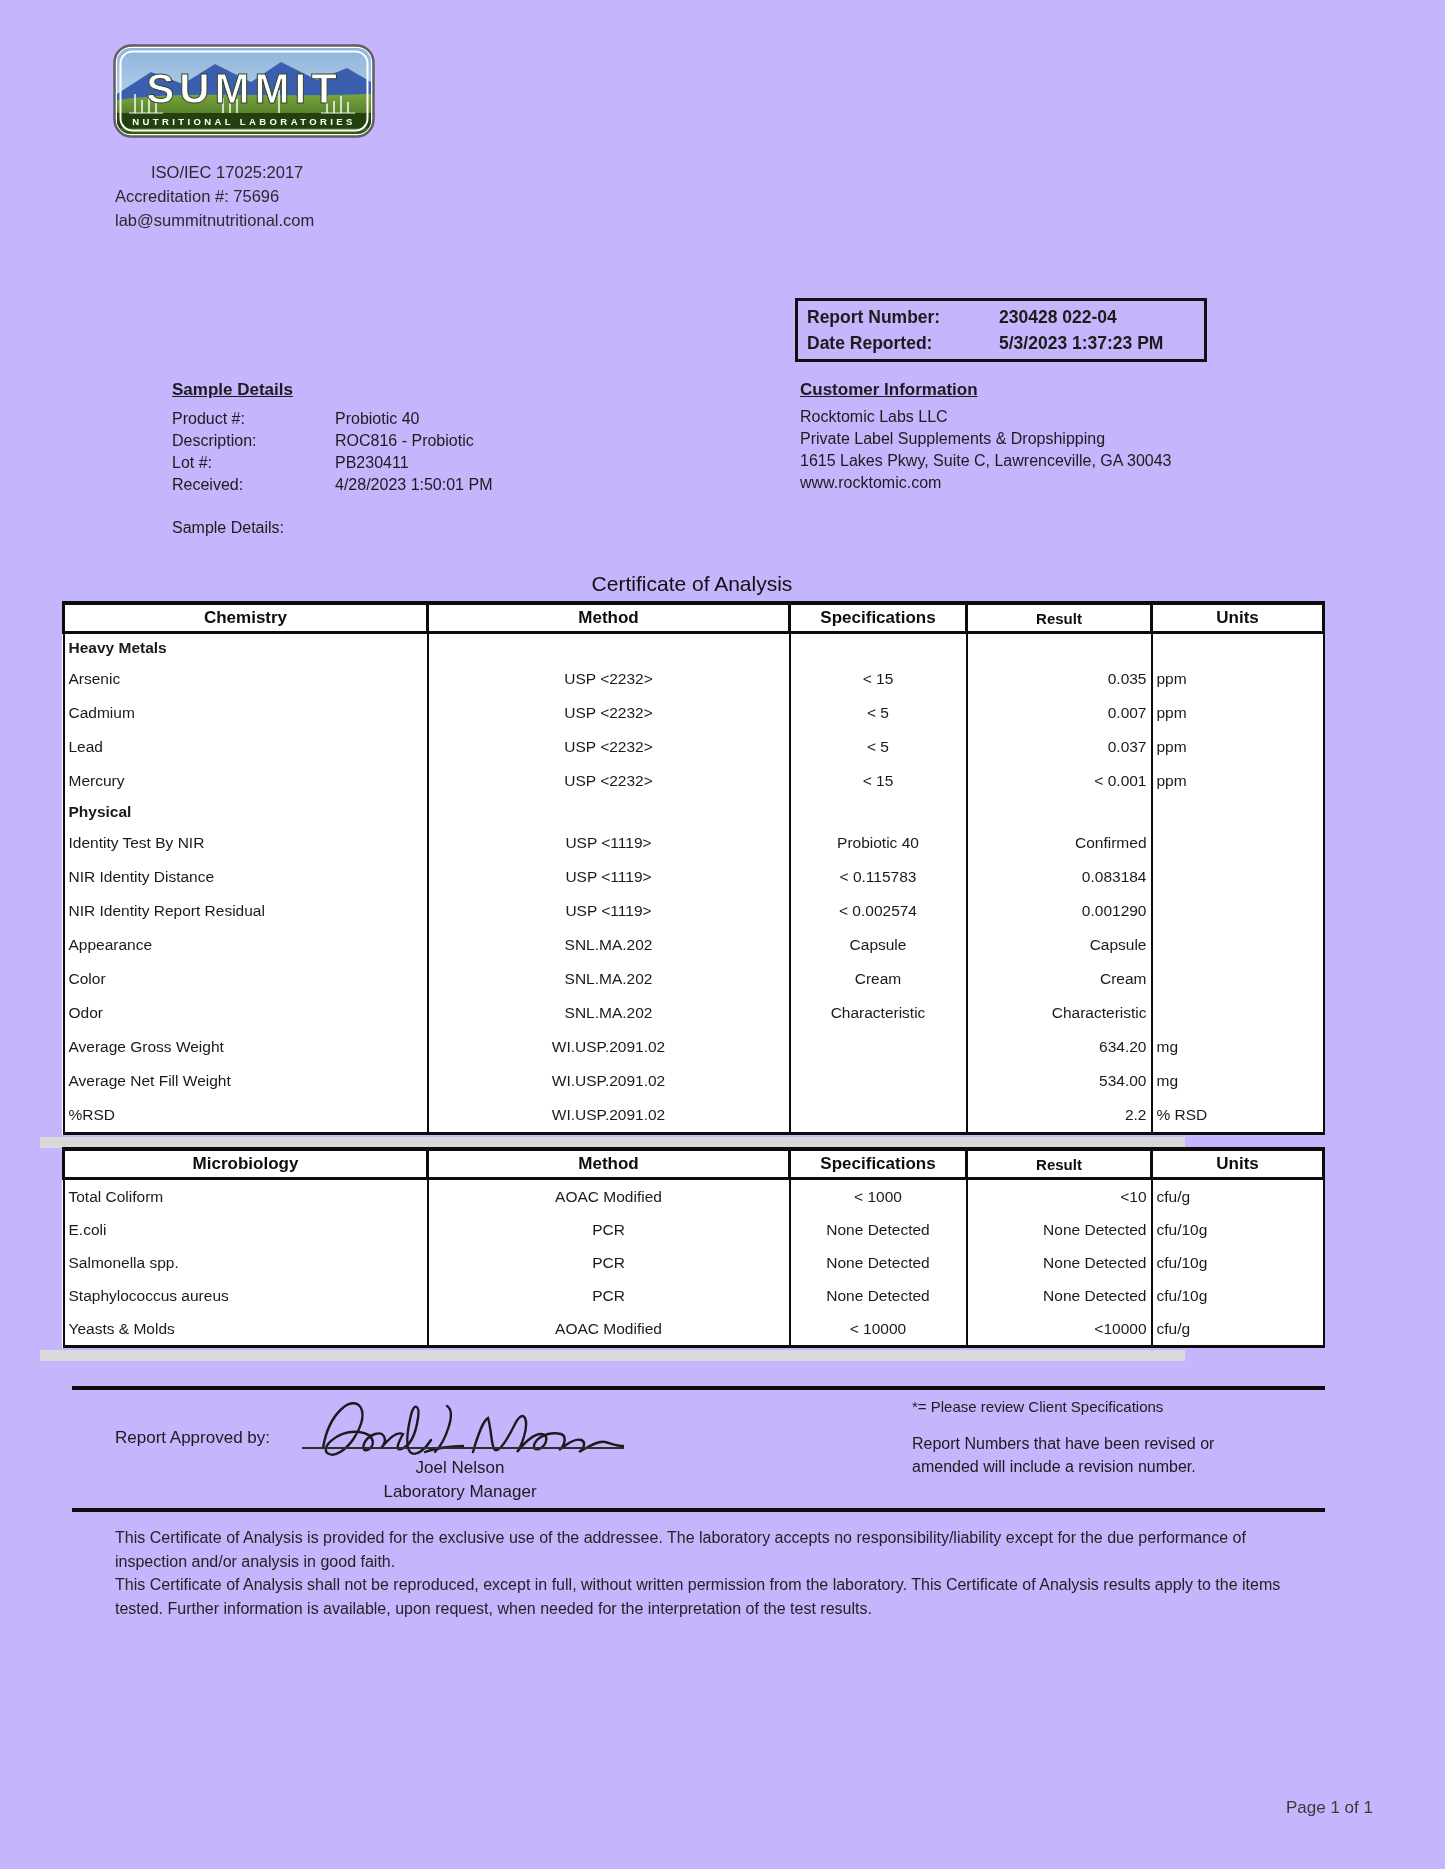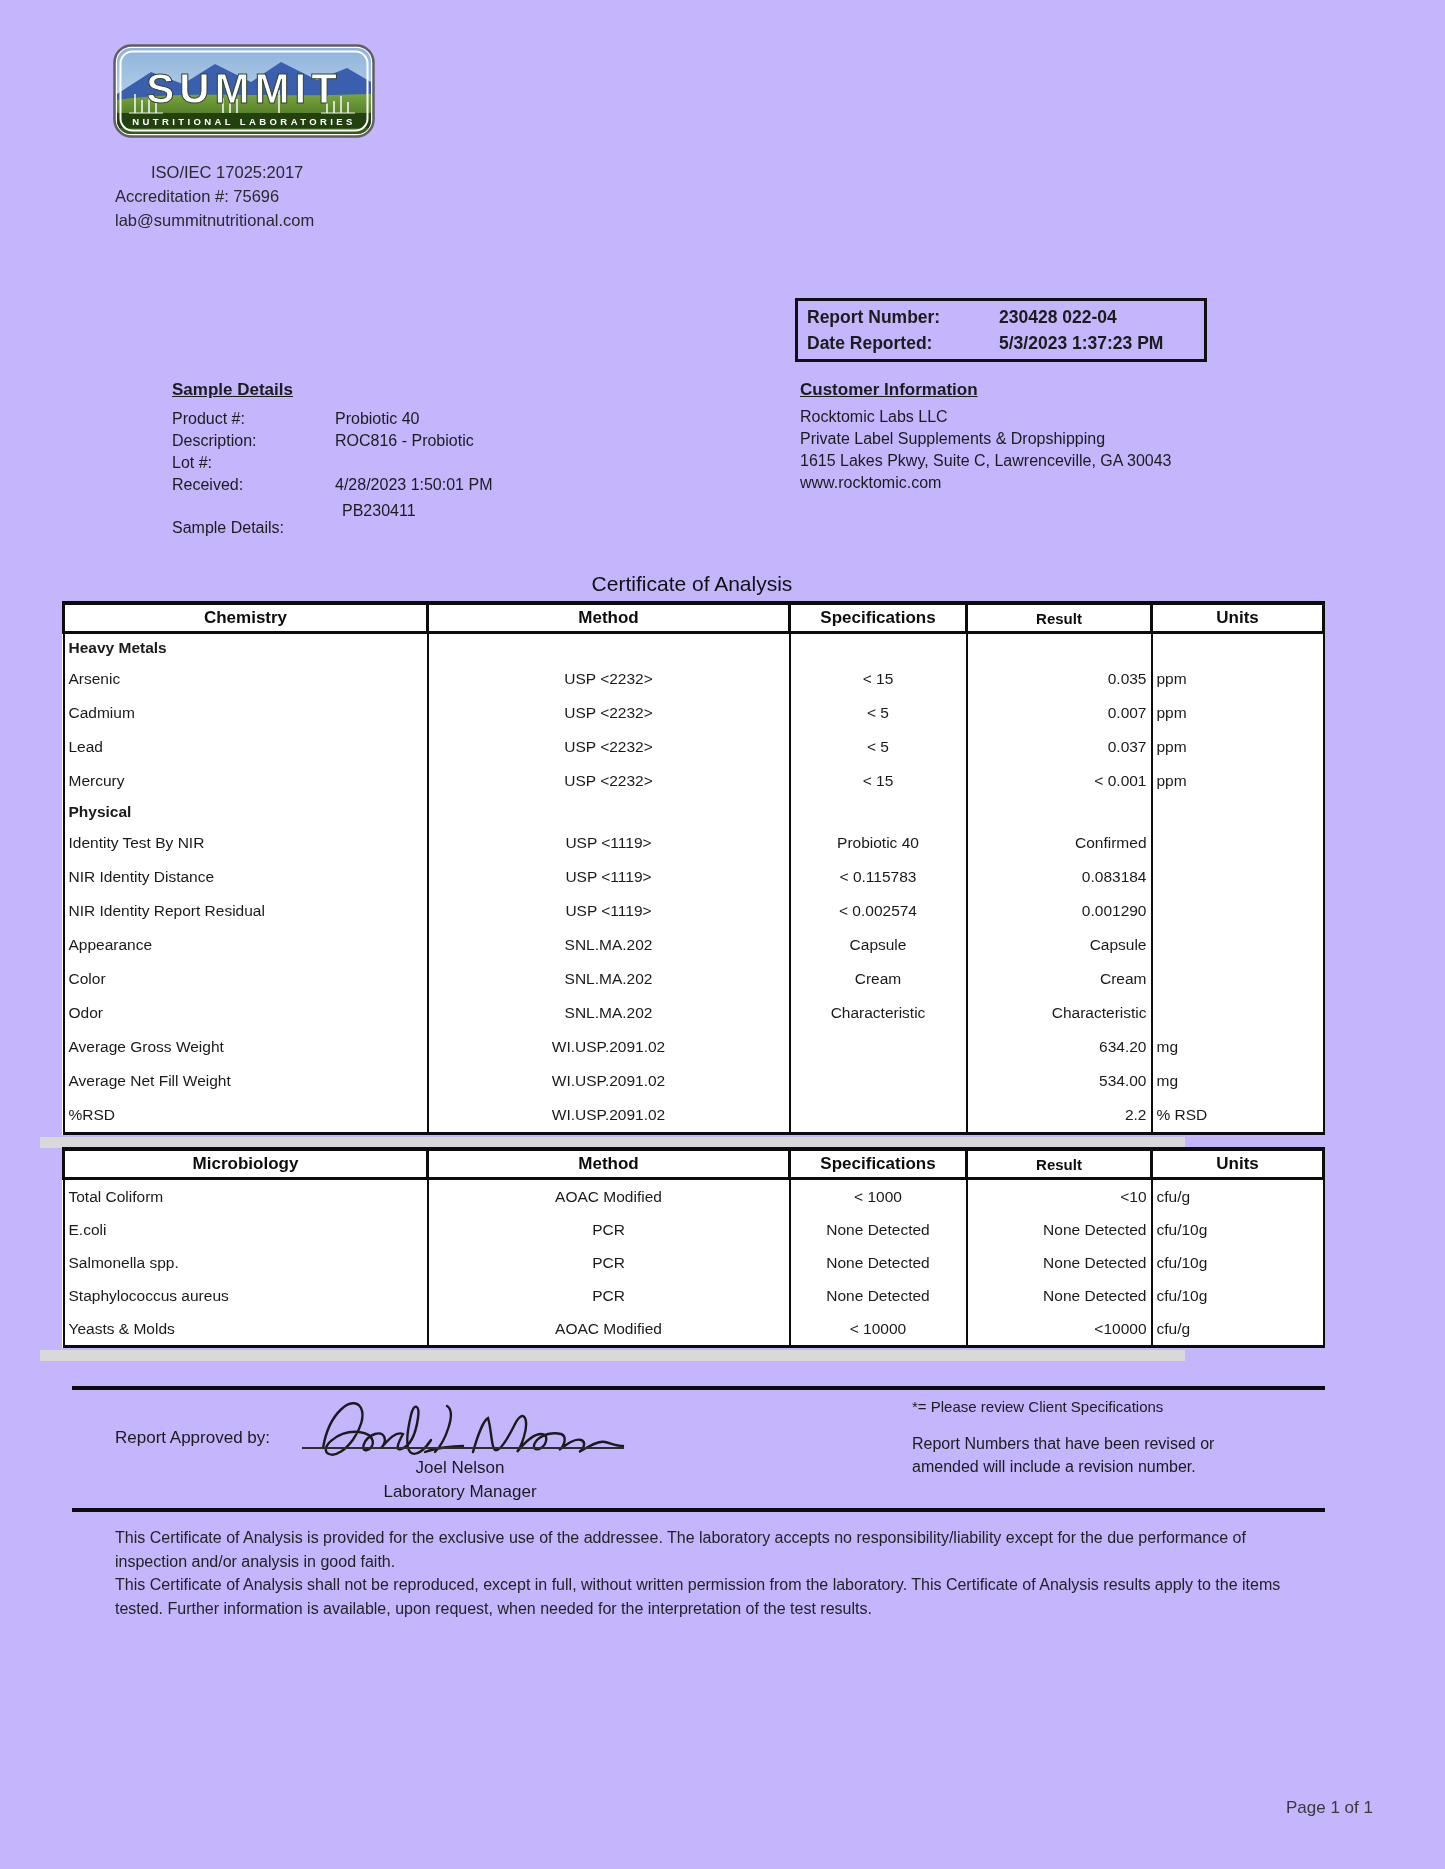--- a/index.html
+++ b/index.html
@@ -130,21 +130,21 @@
     <span>Date Reported:</span>
     <span>5/3/2023 1:37:23 PM</span>
   </div>
 
   <div class="abs section-heading" style="left:172px; top:380px;">Sample Details</div>
   <div class="abs kv-label" style="left:172px; top:410px;">Product #:</div>
   <div class="abs kv-value" style="left:335px; top:410px;">Probiotic 40</div>
   <div class="abs kv-label" style="left:172px; top:432px;">Description:</div>
   <div class="abs kv-value" style="left:335px; top:432px;">ROC816 - Probiotic</div>
   <div class="abs kv-label" style="left:172px; top:454px;">Lot #:</div>
-  <div class="abs kv-value" style="left:342px; top:454px;margin-top:48px;">PB230411</div>
+  <div class="abs kv-value" style="left:335px; top:454px;">PB230411</div>
   <div class="abs kv-label" style="left:172px; top:476px;">Received:</div>
   <div class="abs kv-value" style="left:335px; top:476px;">4/28/2023 1:50:01 PM</div>
   <div class="abs kv-label" style="left:172px; top:519px;">Sample Details:</div>
 
   <div class="abs section-heading" style="left:800px; top:380px;">Customer Information</div>
   <div class="abs kv-value" style="left:800px; top:408px;">Rocktomic Labs LLC</div>
   <div class="abs kv-value" style="left:800px; top:430px;">Private Label Supplements &amp; Dropshipping</div>
   <div class="abs kv-value" style="left:800px; top:452px;">1615 Lakes Pkwy, Suite C, Lawrenceville, GA 30043</div>
   <div class="abs kv-value" style="left:800px; top:474px;">www.rocktomic.com</div>
 

